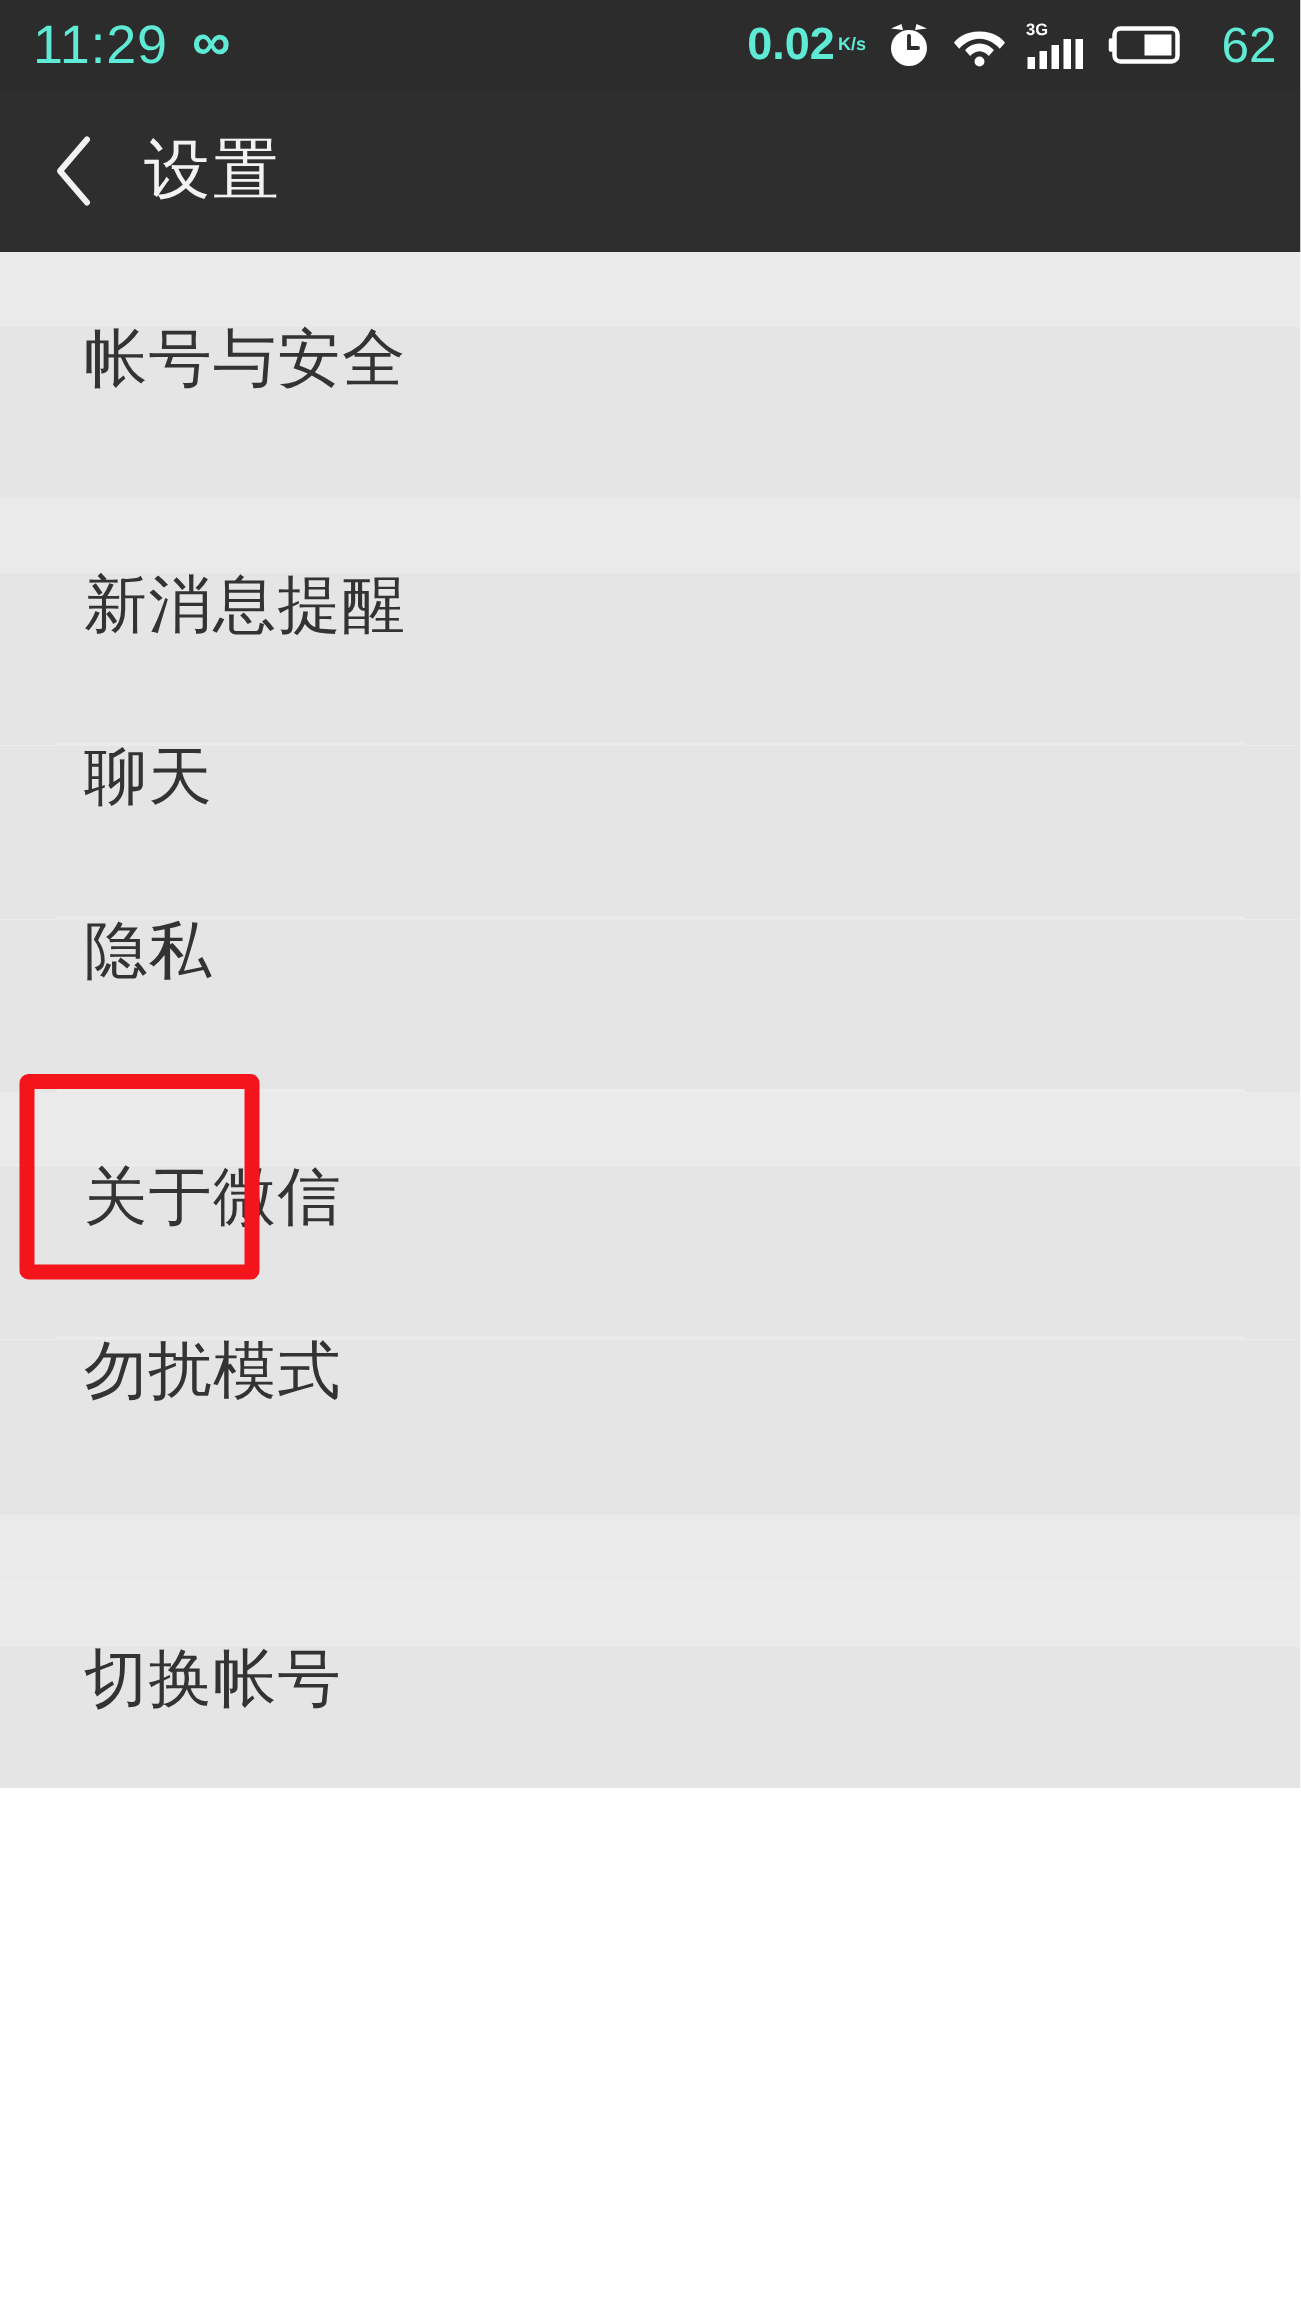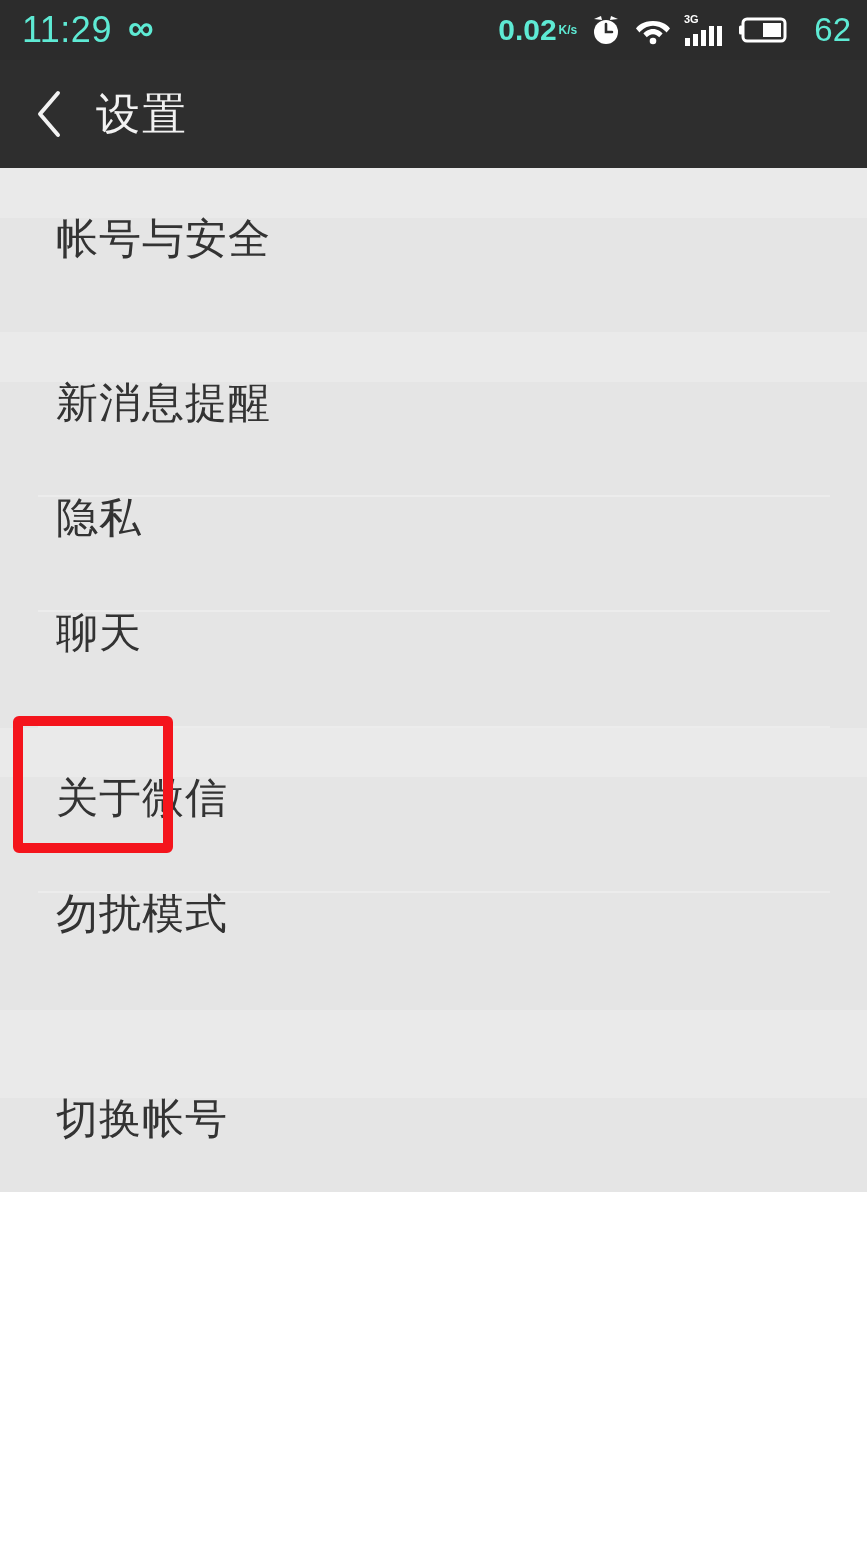--- a/index.html
+++ b/index.html
@@ -126,26 +126,26 @@
         <span class="row-label">帐号与安全</span>
       </div>
     </div>
 
     <div class="gap" style="height:50px"></div>
     <div class="group">
       <div class="row" style="height:115px">
         <span class="row-label">新消息提醒</span>
         <span class="divider"></span>
       </div>
+      <div class="row" style="height:116px">
+        <span class="row-label">聊天</span>
+        <span class="divider"></span>
+      </div>
       <div class="row" style="height:115px">
         <span class="row-label">隐私</span>
-        <span class="divider"></span>
-      </div>
-      <div class="row" style="height:116px">
-        <span class="row-label">聊天</span>
         <span class="divider"></span>
       </div>
     </div>
 
     <div class="gap" style="height:49px"></div>
     <div class="group">
       <div class="row" style="height:116px">
         <span class="row-label">关于微信</span>
         <span class="divider"></span>
       </div>

